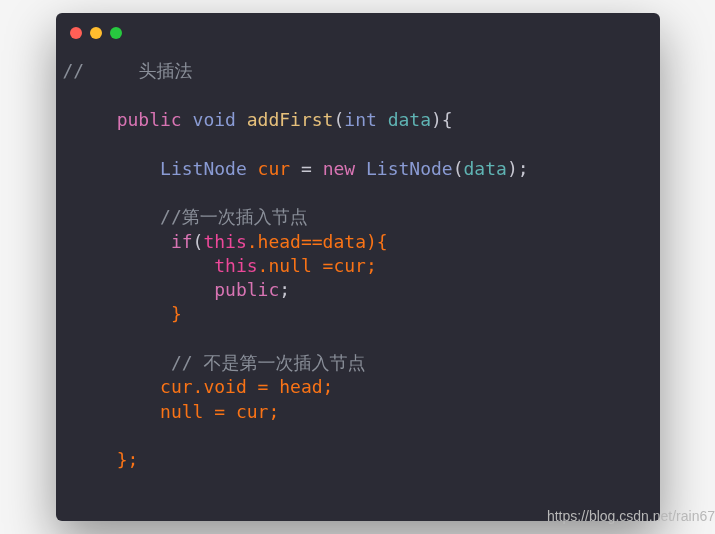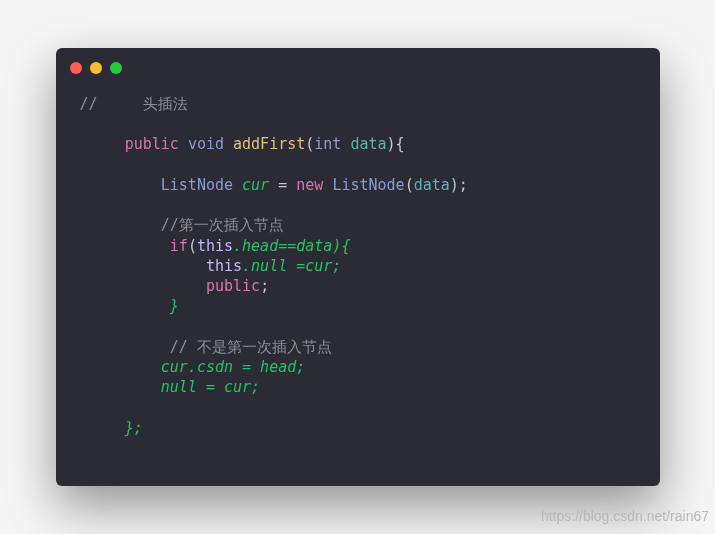--- a/index.html
+++ b/index.html
@@ -29,39 +29,39 @@
     }
     .dot {
       width: 12px;
       height: 12px;
       border-radius: 50%;
     }
     .dot.red { background: #ff5f56; }
     .dot.yellow { background: #ffbd2e; }
     .dot.green { background: #27c93f; }
     .code {
-      padding: 20px 16px 48px 24px;
-      font-size: 15px;
+      padding: 20px 16px 48px 7px;
+      font-size: 18px;
       line-height: 1.35;
       white-space: pre;
       color: #c7c7d1;
       font-family: 'Menlo', 'Monaco', 'Consolas', monospace;
     }
     .c-comment { color: #8a8f99; }
     .c-keyword1 { color: #d874b3; }
     .c-keyword2 { color: #8a9bd4; }
     .c-func { color: #e6c07b; }
     .c-type { color: #8a9bd4; }
     .c-param { color: #5fb3b3; }
-    .c-this { color: #c4b5fd; }
-    .c-prop { color: #22c55e; font-style: italic; }
+    .c-this { color: #ec4899; }
+    .c-prop { color: #f97316; }
     .watermark {
       position: absolute;
       bottom: 10px;
-      right: 6px;
+      right: 0;
       color: #b8b8b8;
       font-size: 14px;
       font-family: Arial, sans-serif;
     }
   </style>
 </head>
 <body>
 
 <div class="window">
   <div class="titlebar">
@@ -75,19 +75,19 @@
 
          <span class="c-type">ListNode</span> <span class="c-prop">cur</span> = <span class="c-keyword1">new</span> <span class="c-type">ListNode</span>(<span class="c-param">data</span>);
 
          <span class="c-comment">//第一次插入节点</span>
           <span class="c-keyword1">if</span>(<span class="c-this">this</span><span class="c-prop">.head==data){</span>
               <span class="c-this">this</span><span class="c-prop">.null =cur;</span>
               <span class="c-keyword1">public</span>;
           <span class="c-prop">}</span>
 
           <span class="c-comment">// 不是第一次插入节点</span>
-         <span class="c-prop">cur.csdn = head;</span>
+         <span class="c-prop">cur.void = head;</span>
          <span class="c-prop">null = cur;</span>
 
      <span class="c-prop">};</span></div>
 </div>
 
 <div class="watermark">https://blog.csdn.net/rain67</div>
 
 </body></html>

